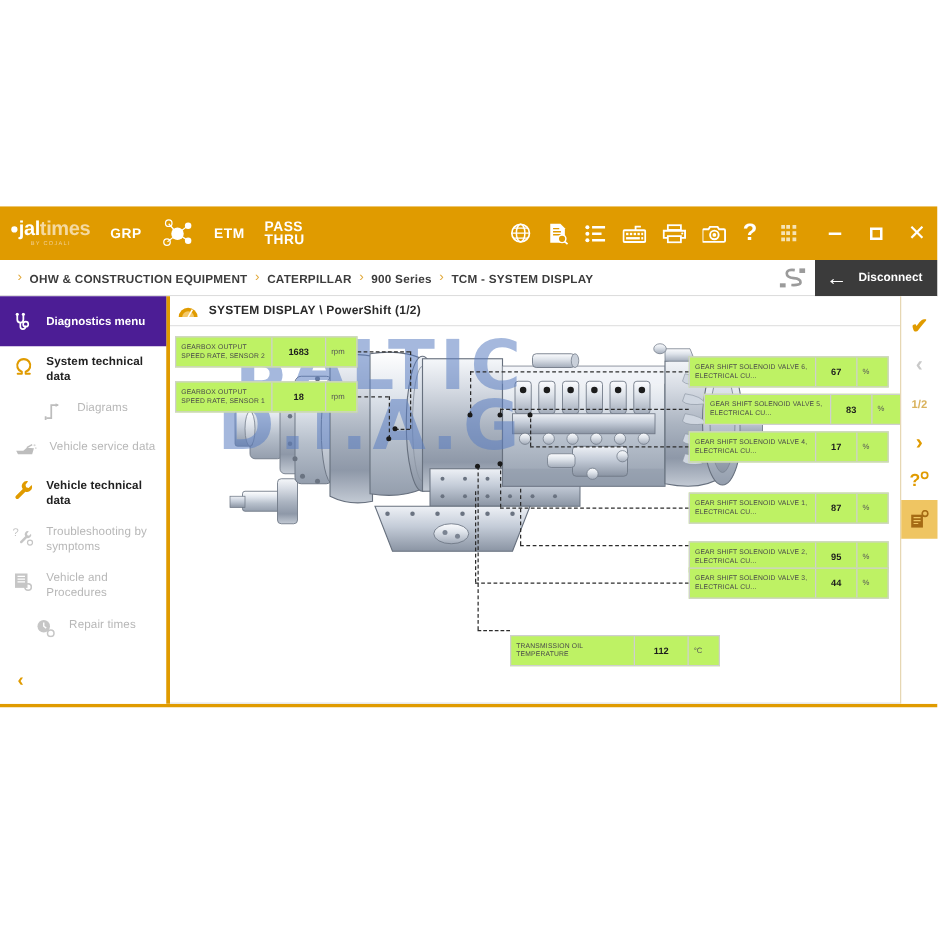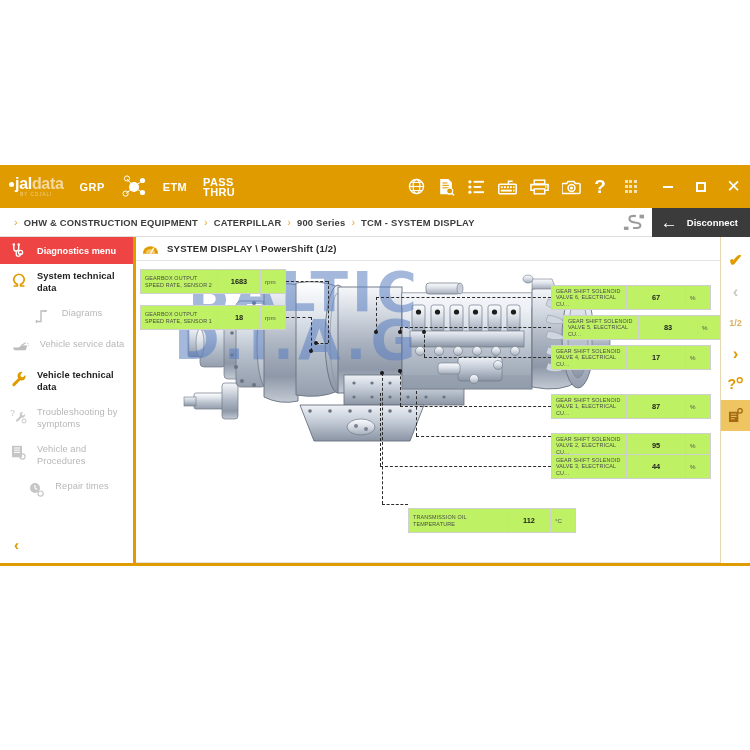--- a/index.html
+++ b/index.html
@@ -38,21 +38,21 @@
   .crumb-right { margin-left:auto; display:flex; align-items:stretch; height:29px;}
   .scan-ico { width:36px; display:flex; align-items:center; justify-content:center; color:#9b9b9b; font-weight:bold; font-size:15px;}
   .disconnect { background:#3b3b3b; color:#ffffff; display:flex; align-items:center; gap:9px; padding:0 12px 0 9px; font-size:9.5px; font-weight:bold; cursor:pointer;}
   .disconnect .arrow { font-size:17px; font-weight:normal; line-height:1;}
 
   
   .body { position:relative; height:329px; display:flex; background:#fff; border-bottom:3px solid #e09b00; }
 
   
   .sidebar { width:136px; border-right:3px solid #e09b00; display:flex; flex-direction:column; background:#fff;}
-  .smenu-head { background:#ef4444; height:27px; display:flex; align-items:center; gap:8px; padding-left:8px; color:#ffffff; font-weight:bold; font-size:9.2px; cursor:pointer;}
+  .smenu-head { background:#4c1d95; height:40px; display:flex; align-items:center; gap:8px; padding-left:8px; color:#ffffff; font-weight:bold; font-size:9.2px; cursor:pointer;}
   .sitem { display:flex; align-items:flex-start; gap:8px; padding:7px 6px 7px 8px; cursor:pointer;justify-content:center;}
   .sitem .lbl { font-size:9.3px; line-height:11.5px; letter-spacing:0.1px;}
   .sitem.active .lbl { color:#222; font-weight:bold; }
   .sitem.dim .lbl { color:#b7b7b7; }
   .sico { width:21px; min-width:21px; height:17px; display:flex; align-items:center; justify-content:center;}
   .collapse { margin-top:auto; padding:6px 0 10px 14px; color:#e09b00; font-size:15px; font-weight:bold; cursor:pointer;}
 
   
   .content { flex:1; display:flex; flex-direction:column; position:relative; min-width:0;}
   .content-head { height:23px; display:flex; align-items:center; gap:8px; padding-left:6px; }
@@ -67,21 +67,21 @@
   .rbtn.pg { color:#d9b25c; font-size:9px; font-weight:bold; cursor:default;}
   .rbtn.next { color:#e09b00; font-size:17px;}
   .rbtn.help { color:#e09b00; font-size:14px;}
   .rbtn.sel { background:#efc562; color:#a56b14; font-size:13px;}
 
   
   .mbox { position:absolute; display:flex; background:#bef264; border:1px solid #cfcfcf; height:25px; z-index:6;}
   .mbox .mlabel { flex:1; display:flex; align-items:center; padding:0 4px; font-size:5.4px; color:#4a4a4a; line-height:6.6px; letter-spacing:0.15px;}
   .mbox .mval { width:44px; border-left:1px solid #cfcfcf; border-right:1px solid #cfcfcf; display:flex; align-items:center; justify-content:center; font-size:7.4px; font-weight:bold; color:#1c1c1c;}
   .mbox .munit { width:24px; display:flex; align-items:center; padding-left:4px; font-size:6.2px; color:#555;}
-  .mbox.wide .mval{ width:60px; }
+  .mbox.wide .mval{ width:34px; }
 
   
   .dash { position:absolute; z-index:4; }
   .dash.h { border-top:1px dashed #2c2c2c; height:0;}
   .dash.v { border-left:1px dashed #2c2c2c; width:0;}
   .dot-node { position:absolute; width:4px; height:4px; border-radius:50%; background:#1a1a1a; z-index:5;}
 
   
   .wm { position:absolute; left:52px; top:8px; z-index:3; pointer-events:none; opacity:.55;}
   .wm-l1 { font-size:55px; font-weight:bold; color:#5b7fc1; letter-spacing:4px; line-height:46px; font-family:"DejaVu Sans", sans-serif;}
@@ -90,21 +90,21 @@
   svg { display:block; }
 </style>
 </head>
 <body>
 
 <div id="app">
 
   <div class="topbar">
 
     <div class="logo-wrap">
-      <div class="logo-main"><span class="dot"></span><span>jal</span><span class="lt">data</span></div>
+      <div class="logo-main"><span class="dot"></span><span>jal</span><span class="lt">times</span></div>
       <div class="logo-sub">BY COJALI</div>
     </div>
 
     <div class="tb-txt">GRP</div>
 
     <div class="grp-icon">
       <svg width="26" height="24" viewBox="0 0 26 24">
         <line x1="6" y1="4" x2="13" y2="12" stroke="#fff" stroke-width="1"></line>
         <line x1="13" y1="12" x2="21.5" y2="5.5" stroke="#fff" stroke-width="1"></line>
         <line x1="13" y1="12" x2="21.5" y2="17.5" stroke="#fff" stroke-width="1"></line>

